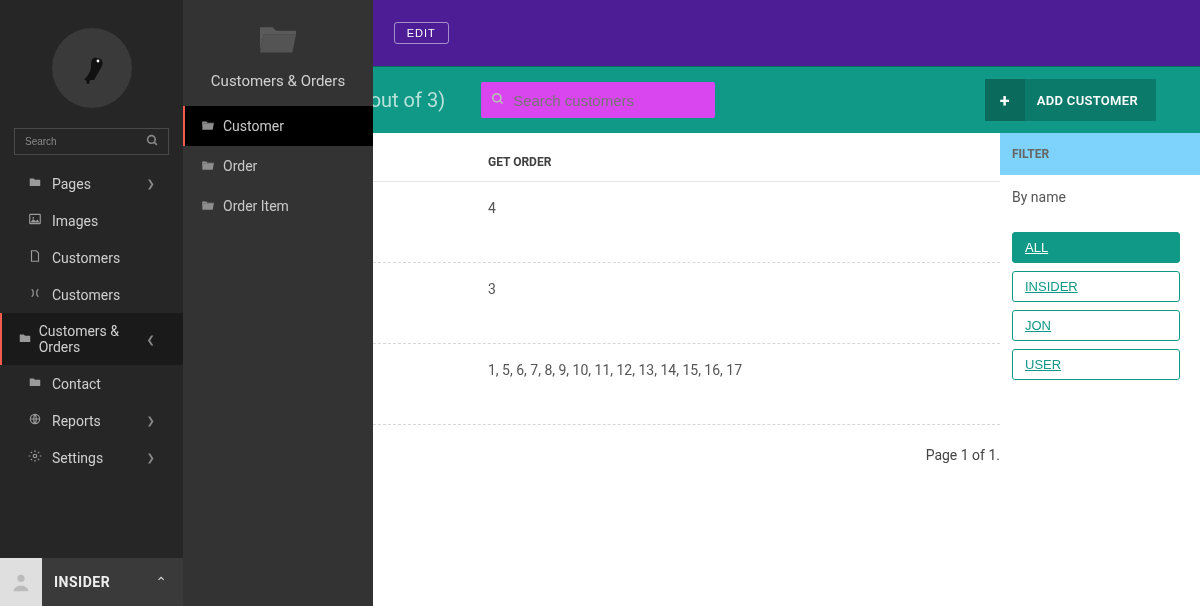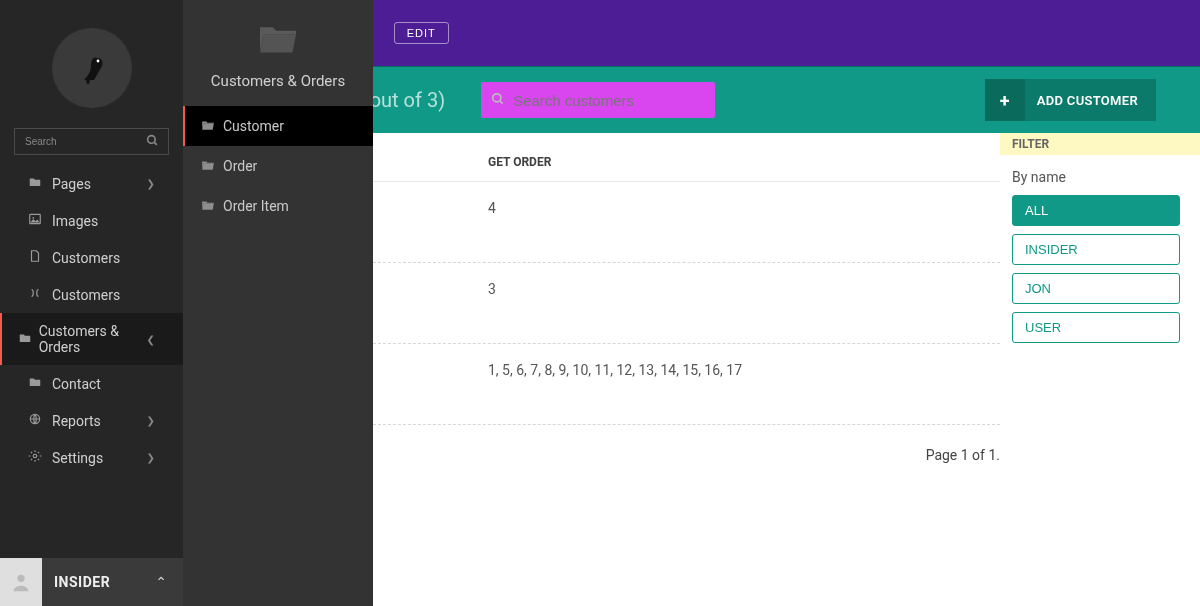--- a/index.html
+++ b/index.html
@@ -50,24 +50,24 @@
 
     
     .content { position: absolute; left: 143px; top: 133px; right: 0; bottom: 0; background: #fff; display: flex; }
     .table-wrap { flex: 1; padding-left: 0; margin-left: 230px; padding-top: 10px; }
     .thead { padding: 12px 0 12px 115px; color: #404040; font-weight: 700; font-size: 12px; border-bottom: 1px solid #e6e6e6; }
     .row { border-bottom: 1px dashed #d7d7d7; padding: 18px 0 46px 115px; color: #555; font-size: 14px; }
     .pager { padding: 22px 0; text-align: right; color: #444; font-size: 14px; }
 
     
     .filter-panel { width: 200px; }
-    .filter-title { background: #fef9c3; color: #666; font-weight: 700; font-size: 12px; padding: 4px 12px; }
+    .filter-title { background: #7dd3fc; color: #666; font-weight: 700; font-size: 12px; padding: 14px 12px; }
     .filter-body { padding: 14px 12px; }
-    .filter-label { color: #555; margin-bottom: 10px; }
-    .filter-btn { display: block; width: 168px; text-align: left; padding: 7px 12px; margin-bottom: 8px; border-radius: 3px; border: 1px solid #0f9986; background: #fff; color: #0f9986; font-size: 13px; cursor: pointer; }
+    .filter-label { color: #555; margin-bottom: 27px; }
+    .filter-btn { display: block; width: 168px; text-align: left; padding: 7px 12px; margin-bottom: 8px; border-radius: 3px; border: 1px solid #0f9986; background: #fff; color: #0f9986; font-size: 13px; cursor: pointer; text-decoration: underline; }
     .filter-btn.active { background: #0f9986; color: #fff; }
 
     
     .sidebar, .submenu { z-index: 10; }
     .header, .titlebar { z-index: 1; }
     .content { z-index: 0; }
   </style>
 </head>
 <body>
 

